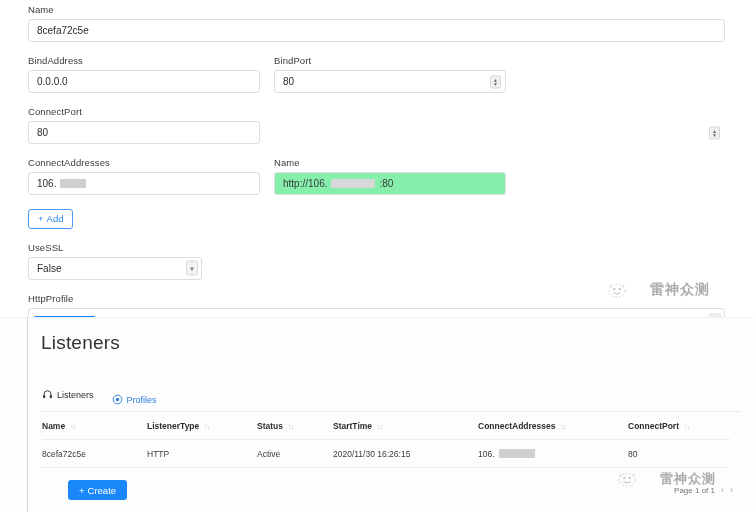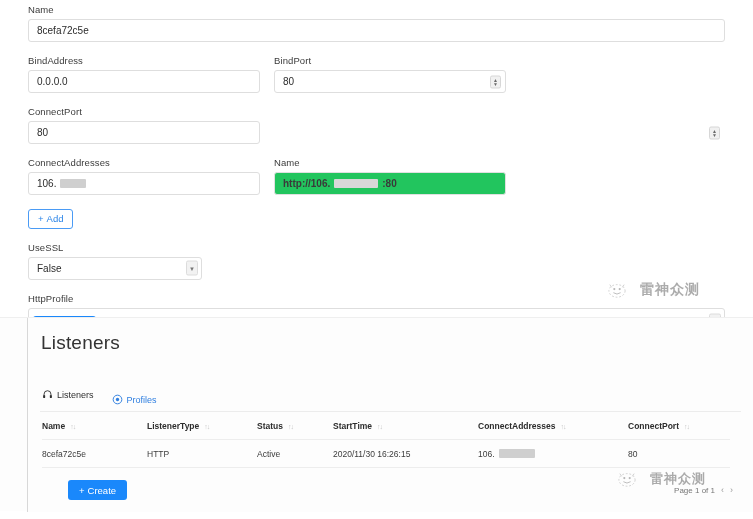--- a/index.html
+++ b/index.html
@@ -19,21 +19,21 @@
   }
   .row { display: flex; gap: 14px; }
   .col { display: flex; flex-direction: column; }
   .fld { position: relative; }
   .input {
     height: 23px; border: 1px solid #dedede; border-radius: 3px;
     background: #fff; font-size: 10px; color: #2b2b2b;
     padding: 0 8px; display: flex; align-items: center;
     font-family: "Liberation Sans", sans-serif;
   }
-  .input.disabled { background: #22c55e; border-color: #e0e0e0; color: #3a3a3a; font-weight: bold; }
+  .input.disabled { background: #86efac; border-color: #e0e0e0; color: #3a3a3a; }
   .w-full { width: 697px; }
   .w-half { width: 232px; }
   .w-wide { width: 232px; }
   .spacer-12 { height: 13px; }
 
   .spinner {
     position: absolute; right: 5px; top: 50%; transform: translateY(-50%);
     width: 11px; height: 13px; background: #f1f1f1; border: 1px solid #d7d7d7;
     border-radius: 2px; display: flex; flex-direction: column;
     align-items: center; justify-content: center; line-height: 4px;
@@ -118,21 +118,21 @@
   }
   td.link { color: #3b8ae8; cursor: pointer; }
   .cell-redact { display: inline-block; background: #cfcfcf; width: 36px; height: 9px; margin-left: 4px; vertical-align: -1px; border-radius: 1px; }
 
   .panel-foot { position: absolute; left: 0; right: 0; bottom: 12px; padding: 0 20px 0 40px;
     display: flex; align-items: center; justify-content: space-between; }
   .pager { display: flex; align-items: flex-end; gap: 6px; font-size: 8px; color: #777; }
   .pager .arrow { color: #9a9a9a; font-size: 9px; cursor: pointer; }
 
   
-  .wm { position: absolute; display: flex; align-items: center; gap: 12px;
+  .wm { position: absolute; display: flex; align-items: center; gap: 22px;
         opacity: .5; pointer-events: none; }
   .wm .wm-face { width: 22px; height: 18px; position: relative; }
   .wm .wm-text { font-size: 14px; color: #5a5a5a; font-weight: bold;
                  font-family: "DejaVu Sans", sans-serif; letter-spacing: 1px; }
   .wm1 { left: 606px; top: 281px; }
   .wm2 { left: 616px; top: 470px; }
   .wm2 .wm-text { font-size: 13px; }
 </style>
 </head>
 <body>

